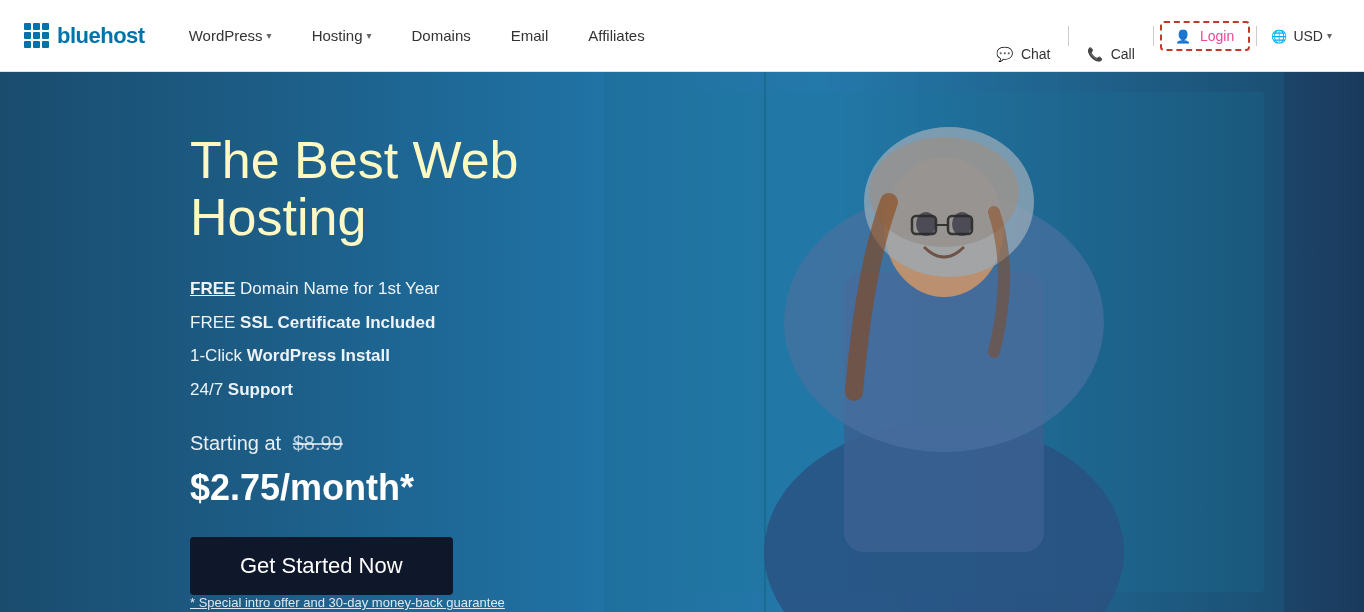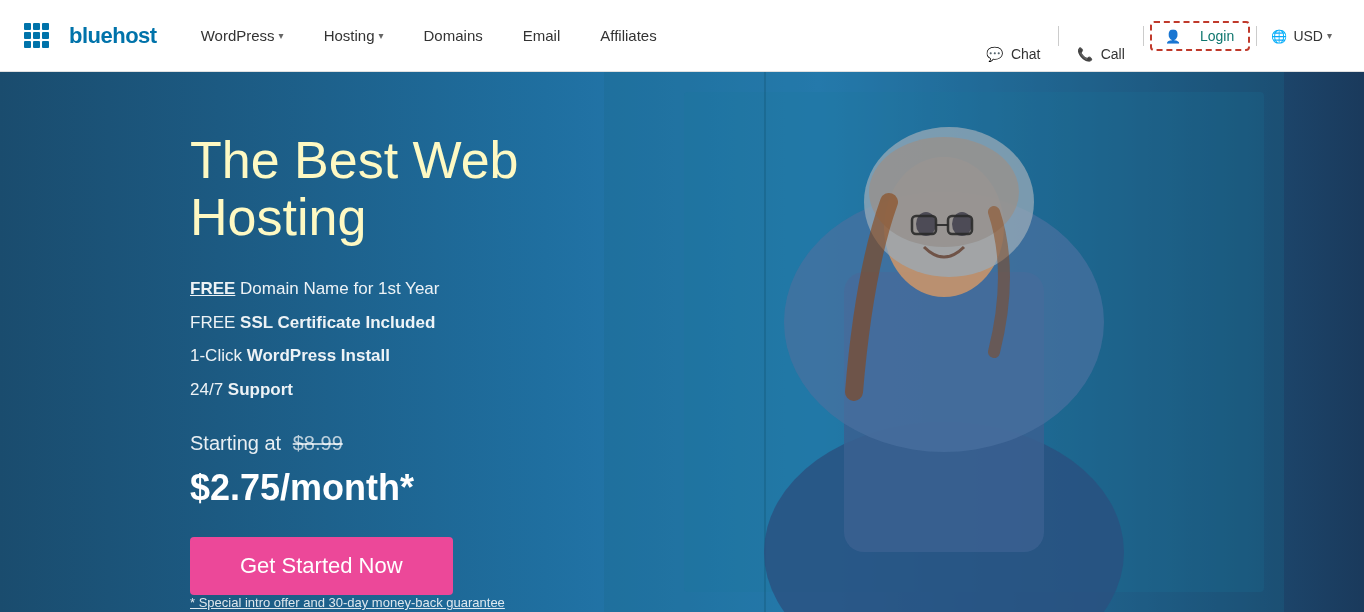--- a/index.html
+++ b/index.html
@@ -18,21 +18,21 @@
       z-index: 10;
     }
     .header-left {
       display: flex;
       align-items: center;
       gap: 32px;
     }
     .logo-area {
       display: flex;
       align-items: center;
-      gap: 20px;
+      gap: 8px;
     }
     .logo-grid {
       display: grid;
       grid-template-columns: repeat(3, 7px);
       grid-template-rows: repeat(3, 7px);
       gap: 2px;
     }
     .logo-grid span {
       background: #0073aa;
       border-radius: 1px;
@@ -72,26 +72,26 @@
       padding: 6px 12px;
       font-size: 14px;
       color: #333;
       cursor: pointer;
       margin-top: 36px;
     }
     .login-btn {
       border: 2px dashed #c0392b;
       border-radius: 4px;
       padding: 5px 14px;
-      color: #0f766e;
+      color: #ec4899;
       font-size: 14px;
       cursor: pointer;
       display: flex;
       align-items: center;
-      gap: 16px;
+      gap: 6px;
     }
     .divider-v {
       width: 1px;
       height: 20px;
       background: #ccc;
       margin: 0 2px;
     }
     .currency-btn {
       display: flex;
       align-items: center;
@@ -166,21 +166,21 @@
       margin-left: 6px;
       font-size: 20px;
     }
     .current-price {
       font-size: 36px;
       font-weight: 700;
       color: #fff;
     }
     .cta-btn {
       display: inline-block;
-      background: #ec4899;
+      background: #0f172a;
       color: #fff;
       font-size: 22px;
       font-weight: 500;
       padding: 16px 50px;
       border-radius: 4px;
       cursor: pointer;
       border: none;
       text-decoration: none;
       text-align: center;
     }

